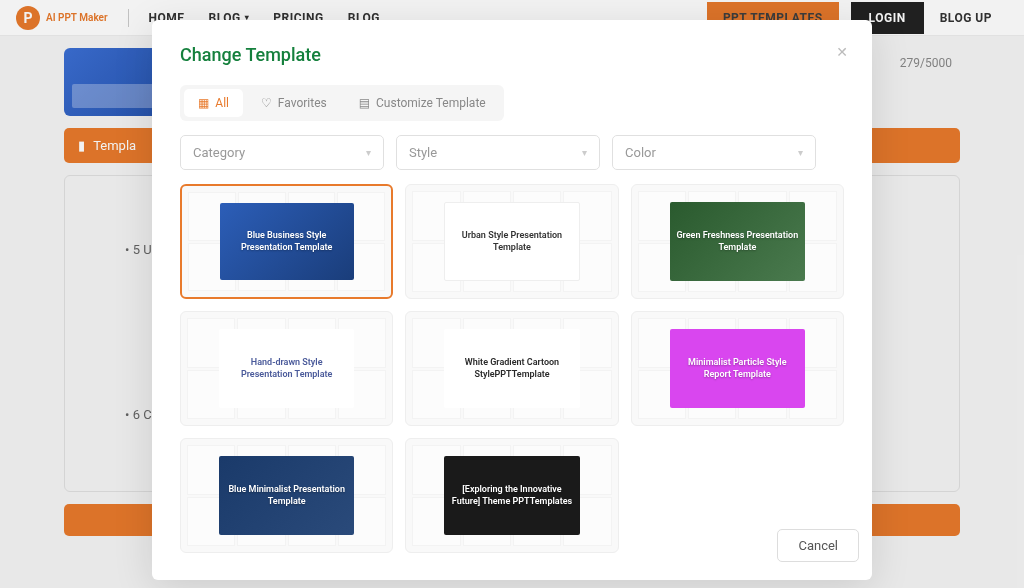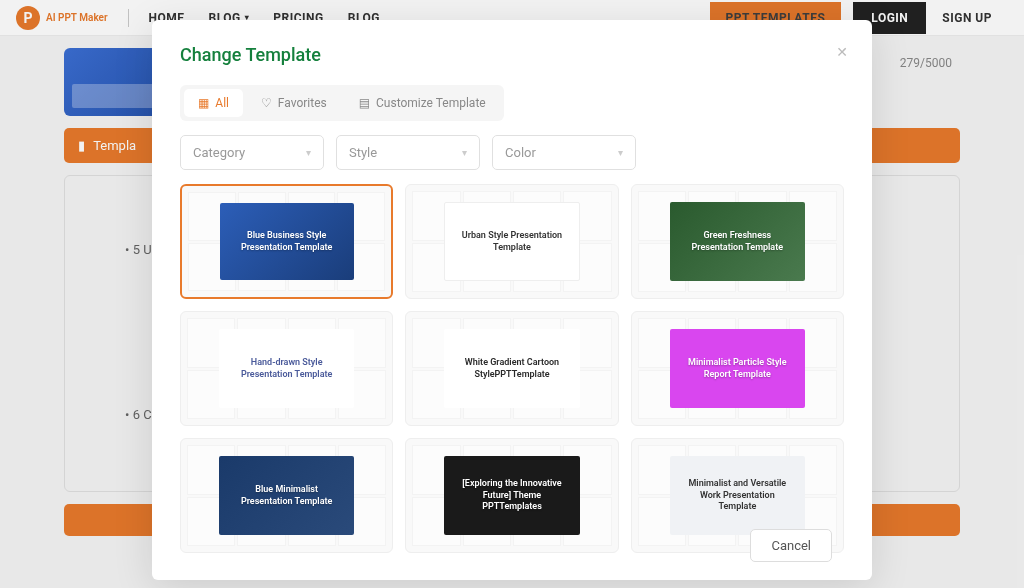--- a/index.html
+++ b/index.html
@@ -33,42 +33,42 @@
     .modal { background:#fff; width:720px; margin-top:20px; border-radius:6px; padding:24px 28px; position:relative; max-height: 560px; overflow:hidden; box-shadow:0 8px 40px rgba(0,0,0,0.12);}
     .modal-title { font-size:18px; color:#15803d; font-weight:500;}
     .close-x { position:absolute; top:24px; right:24px; color:#bbb; cursor:pointer; font-size:14px;}
 
     .tabs-row { background:#f5f5f5; border-radius:6px; padding:4px; display:inline-flex; gap:4px; margin-top:20px;}
     .tab { padding:7px 14px; border-radius:5px; font-size:12px; color:#888; display:flex; align-items:center; gap:6px; cursor:pointer;}
     .tab.active { background:#fff; color:#e87a2c; }
     .tab-icon { font-size:12px; }
 
     .filters { display:flex; gap:12px; margin-top:14px;}
-    .select { flex:none; width:144px; border:1px solid #e0e0e0; border-radius:5px; padding:9px 12px; font-size:13px; color:#999; display:flex; justify-content:space-between; align-items:center; cursor:pointer;}
+    .select { flex:none; width:204px; border:1px solid #e0e0e0; border-radius:5px; padding:9px 12px; font-size:13px; color:#999; display:flex; justify-content:space-between; align-items:center; cursor:pointer;}
     .chev { color:#ccc; font-size:10px;}
 
     .grid { display:grid; grid-template-columns: repeat(3, 1fr); gap:12px; margin-top:14px;}
     .card { border:1px solid #eee; border-radius:6px; height:115px; position:relative; overflow:hidden; cursor:pointer; background:#f9f9f9;}
     .card.selected { border:2px solid #e87a2c; }
-    .card-center { position:absolute; left:18%; top:15%; right:18%; bottom:15%; border-radius:2px; display:flex; flex-direction:column; align-items:center; justify-content:center; padding:12px; text-align:center;}
+    .card-center { position:absolute; left:18%; top:15%; right:18%; bottom:15%; border-radius:2px; display:flex; flex-direction:column; align-items:center; justify-content:center; padding:6px; text-align:center;}
     .card-title { font-size:9px; font-weight:600; color:#fff; line-height:1.3; text-shadow:0 1px 2px rgba(0,0,0,0.3);}
     .mini-slides { position:absolute; inset:6px; display:grid; grid-template-columns:repeat(4,1fr); grid-template-rows:repeat(2,1fr); gap:2px; opacity:0.5;}
     .mini-slides div { background:#fff; border:1px solid #eee;}
 
     .c1 .card-center{ background:linear-gradient(135deg,#2c5eb8,#1a3d7a);}
     .c2 .card-center{ background:#fff; border:1px solid #eee;} .c2 .card-title{color:#333;text-shadow:none;}
     .c3 .card-center{ background:linear-gradient(135deg,#2a5a2e,#4a7a4e);}
     .c4 .card-center{ background:#fff;} .c4 .card-title{color:#2a2a2a;text-shadow:none;}
     .c5 .card-center{ background:#fff;} .c5 .card-title{color:#4a5a9a;text-shadow:none;}
     .c6 .card-center{ background:#d946ef;}
     .c7 .card-center{ background:linear-gradient(135deg,#1a3a6a,#2a4a7a);}
     .c8 .card-center{ background:#1a1a1a;}
     .c9 .card-center{ background:#f0f2f5;} .c9 .card-title{color:#333;text-shadow:none;}
 
-    .cancel-btn { position:absolute; right:40px; bottom:18px; border:1px solid #ddd; background:#fff; padding:8px 20px; border-radius:5px; font-size:13px; color:#555; cursor:pointer;}
+    .cancel-btn { position:absolute; right:13px; bottom:18px; border:1px solid #ddd; background:#fff; padding:8px 20px; border-radius:5px; font-size:13px; color:#555; cursor:pointer;}
   </style>
 </head>
 <body>
 
 <div class="topbar">
   <div class="logo">
     <div class="logo-badge">P</div>
     <div class="logo-text">AI PPT Maker</div>
   </div>
   <div class="divider-v"></div>
@@ -77,21 +77,21 @@
     <div class="nav-item">
         <span>BLOG</span>
         <span class="caret">▾</span>
       </div>
     <div class="nav-item">PRICING</div>
     <div class="nav-item">BLOG</div>
   </div>
   <div class="spacer"></div>
   <button class="btn-templates">PPT TEMPLATES</button>
   <button class="btn-login">LOGIN</button>
-  <button class="btn-signup">SIGN UP</button>
+  <button class="btn-signup">BLOG UP</button>
 </div>
 
 <div class="counter">279/5000</div>
 
 <div class="page">
   <div class="thumb"></div>
   <div class="orange-bar">
     <span>▮</span>
     <span>Templa</span>
   </div>
@@ -263,32 +263,17 @@
             <div></div>
             <div></div>
             <div></div>
             <div></div>
             <div></div>
           </div>
         <div class="card-center">
             <div class="card-title">[Exploring the Innovative Future] Theme PPTTemplates</div>
           </div>
       </div>
-      <div class="card c9">
-        <div class="mini-slides">
-            <div></div>
-            <div></div>
-            <div></div>
-            <div></div>
-            <div></div>
-            <div></div>
-            <div></div>
-            <div></div>
-          </div>
-        <div class="card-center">
-            <div class="card-title">Minimalist and Versatile Work Presentation Template</div>
-          </div>
-      </div>
     </div>
 
     <button class="cancel-btn">Cancel</button>
   </div>
 </div>
 
 </body></html>

